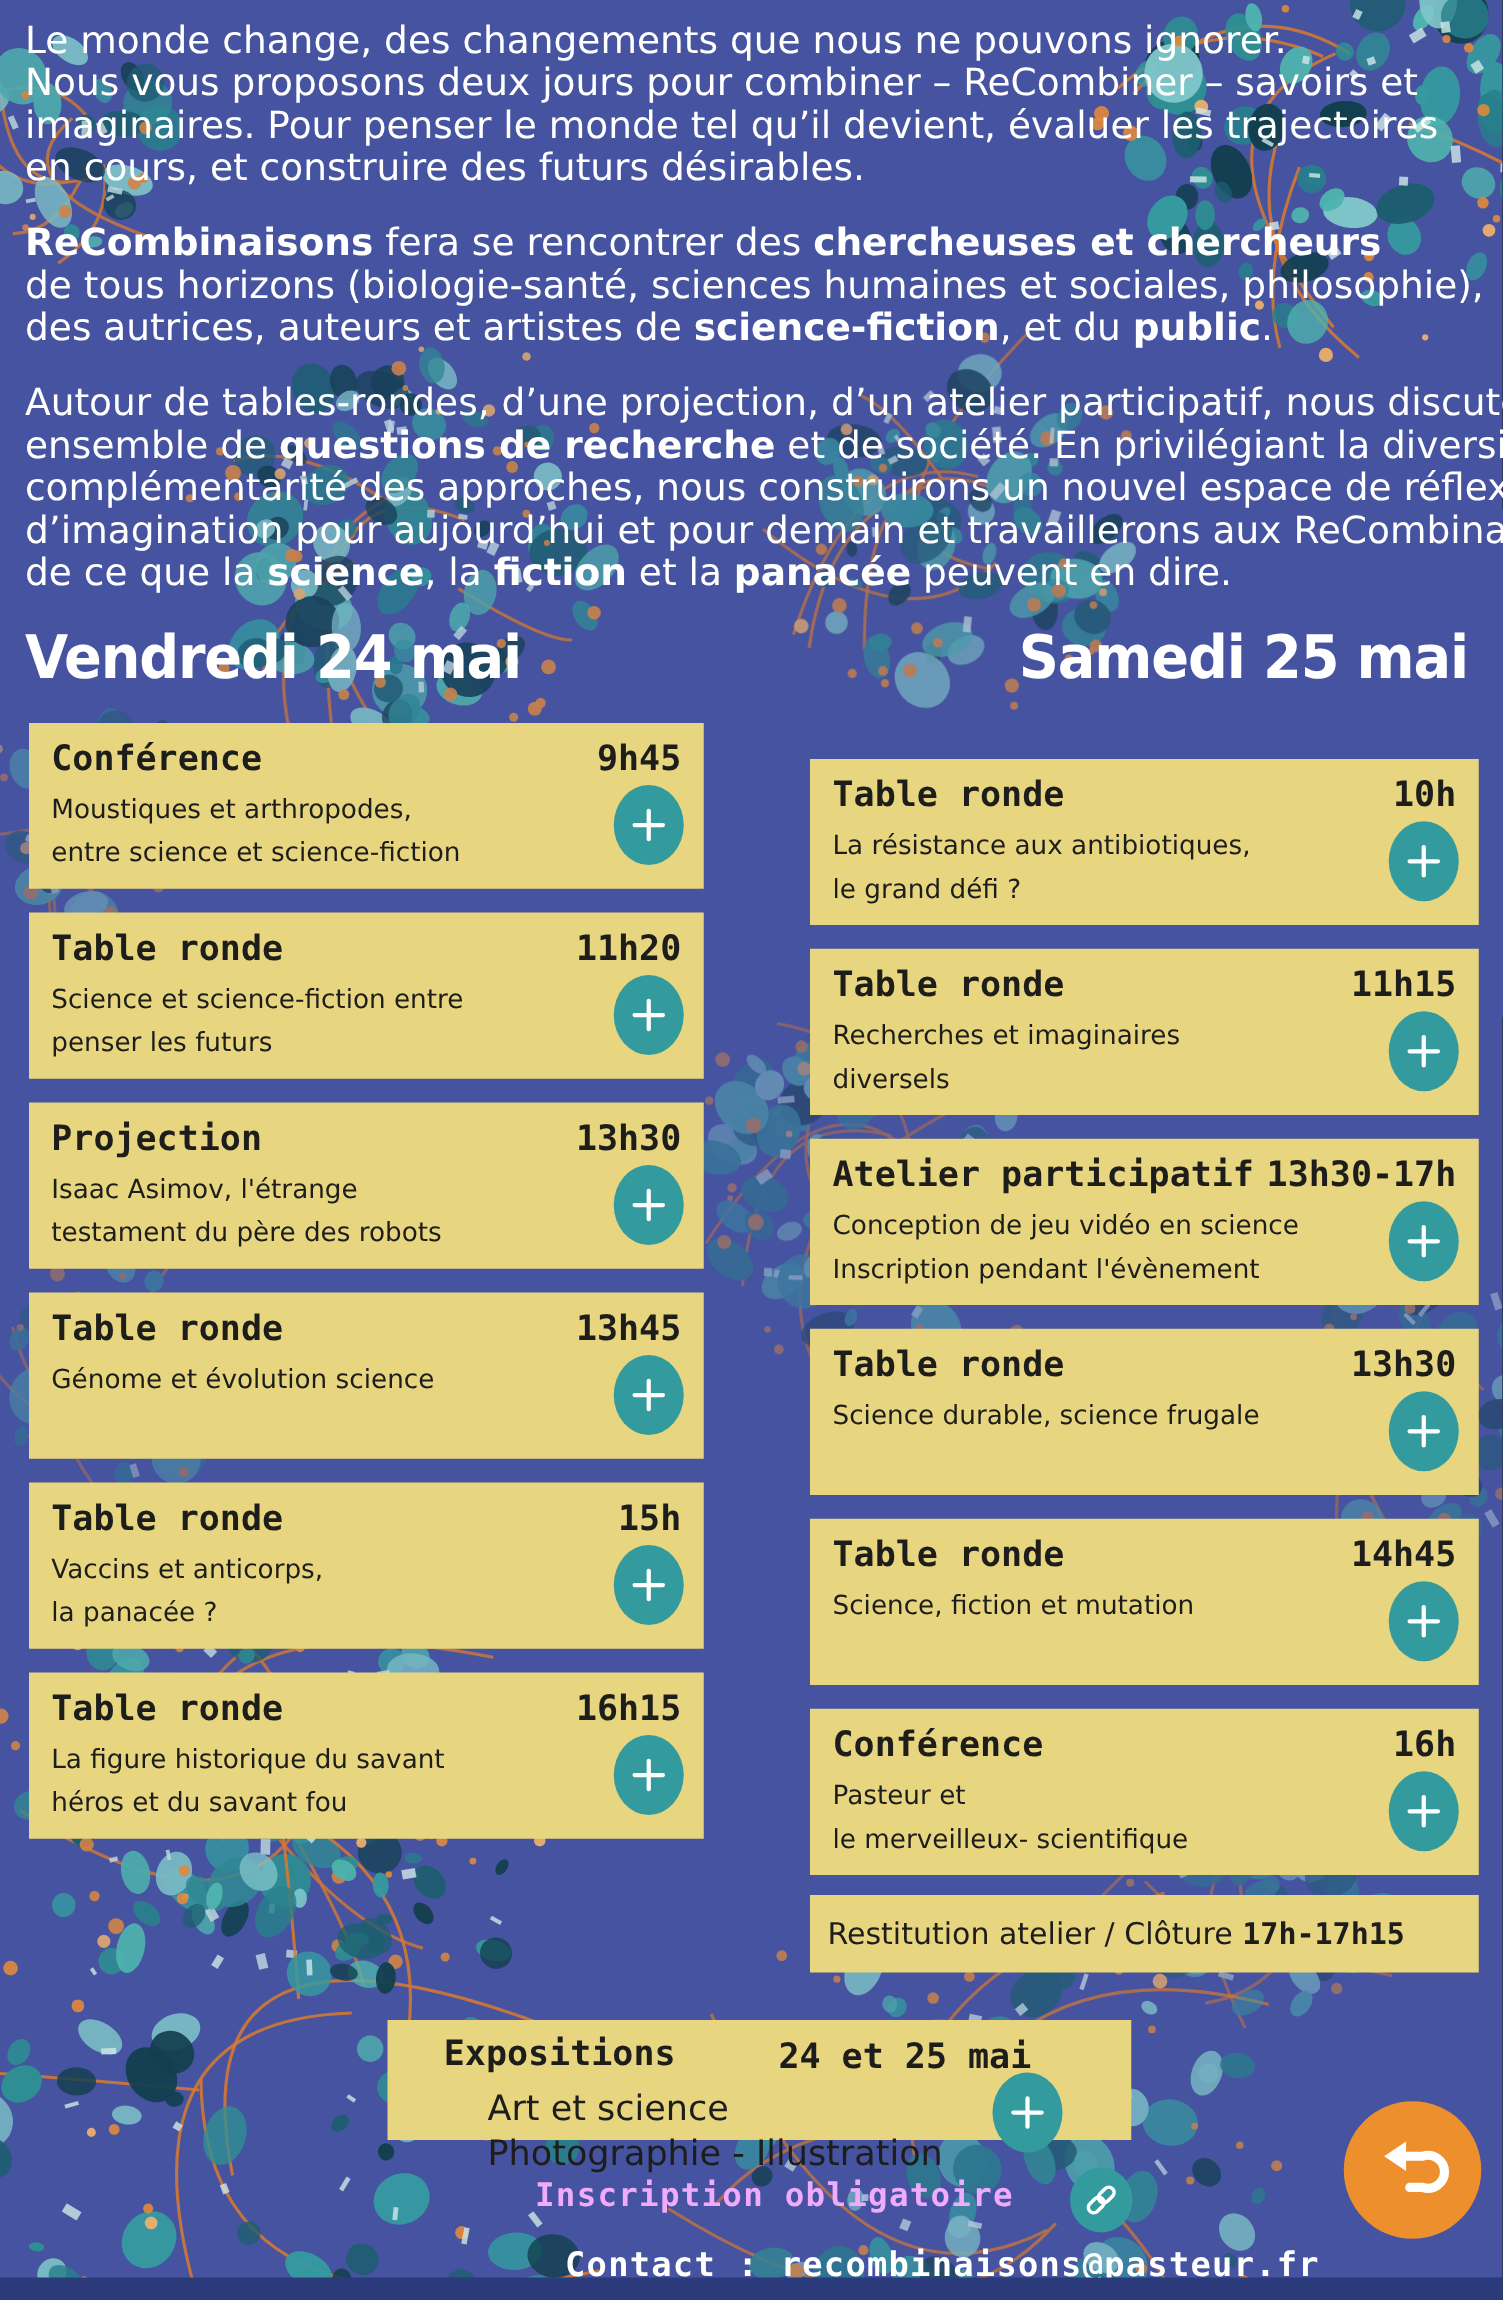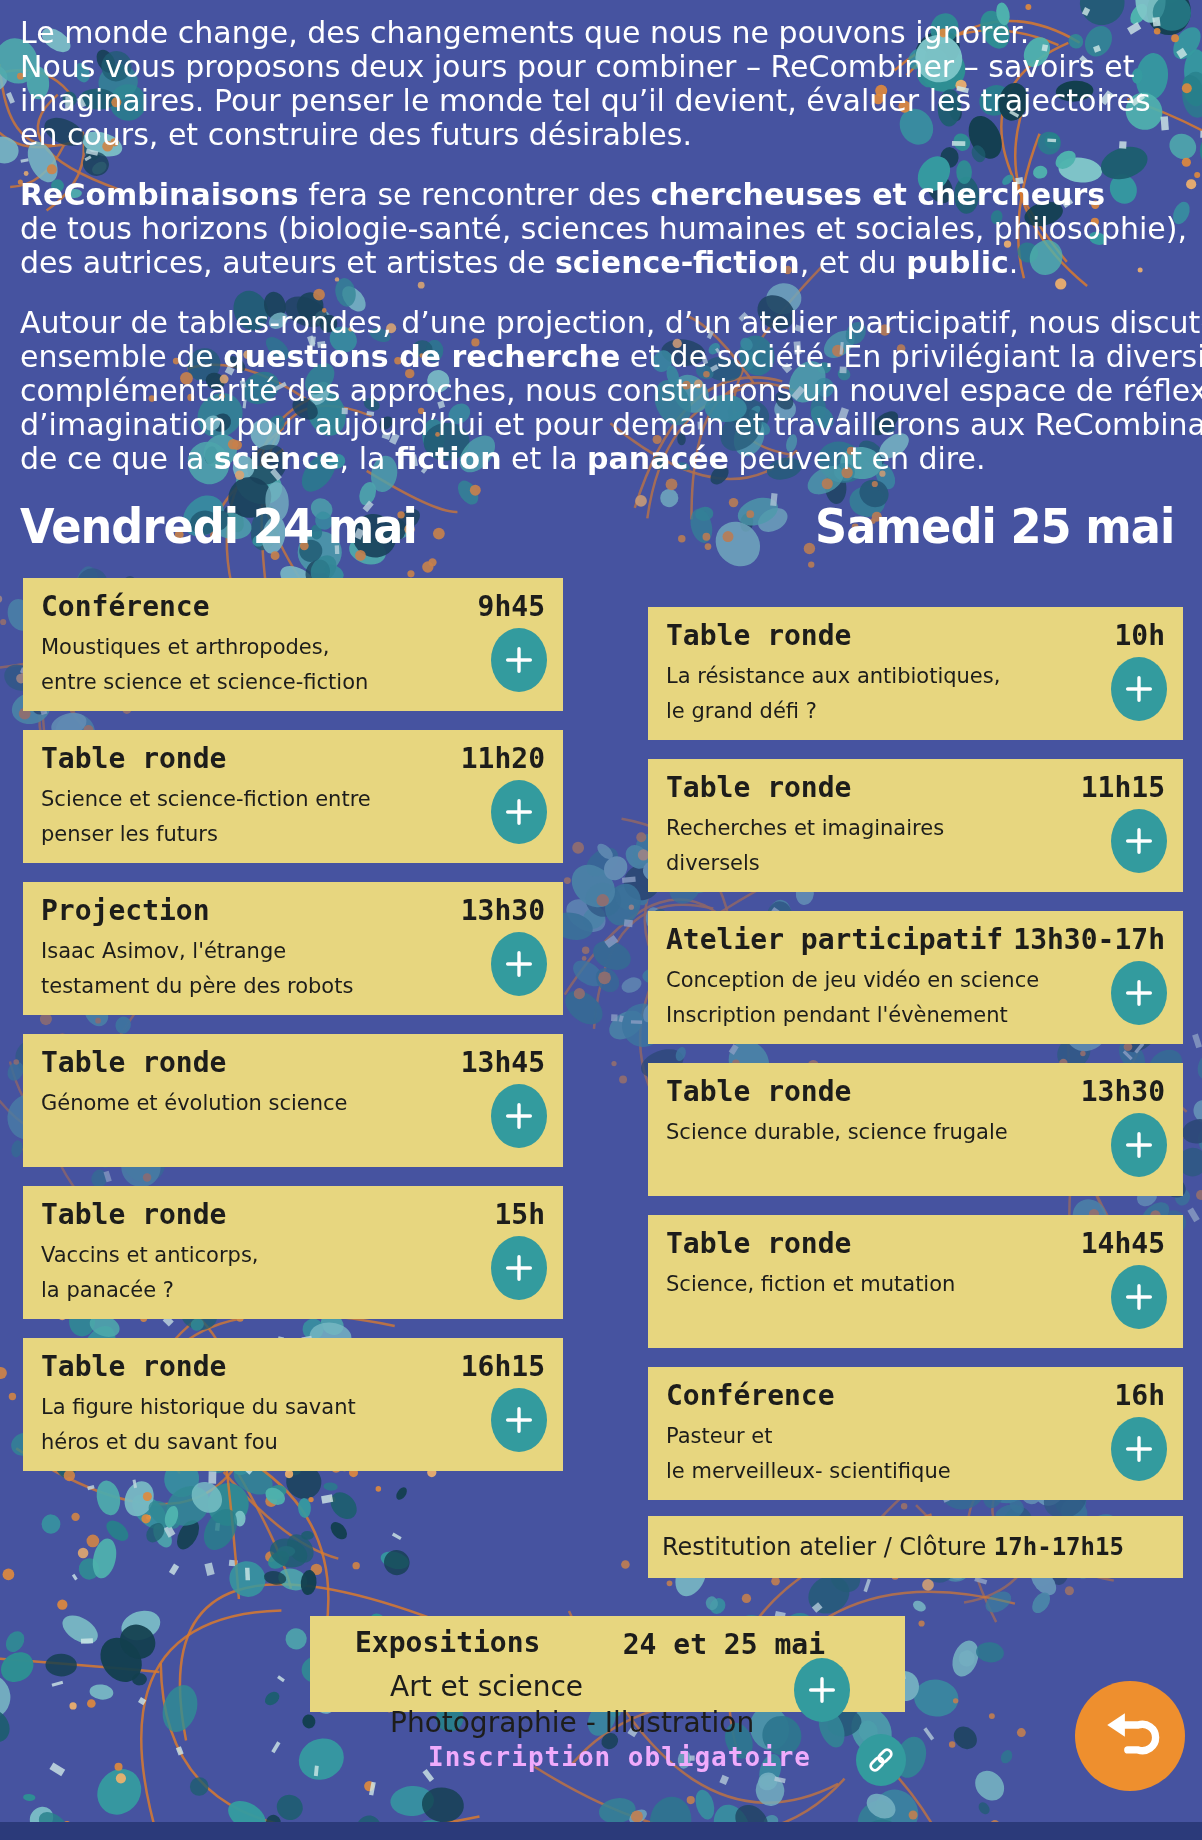--- a/index.html
+++ b/index.html
@@ -1475,20 +1475,21 @@
 
   <button class="layer link-btn">
     <svg width="34" height="34" viewBox="0 0 48 48">
       <g transform="rotate(-45 24 24)" stroke="#fff" stroke-width="4" fill="none">
         <rect x="6" y="18" width="20" height="12" rx="6"></rect>
         <rect x="22" y="18" width="20" height="12" rx="6"></rect>
       </g>
     </svg>
   </button>
 
+  <div class="layer footer-contact">Contact : recombinaisons@pasteur.fr</div>
 
   <button class="layer back-btn">
     <svg width="66" height="66" viewBox="0 0 90 90">
       <path d="M34 30 H56 A18 18 0 1 1 56 64 H42" fill="none" stroke="#fff" stroke-width="10" stroke-linecap="round"></path>
       <path d="M38 14 L14 30 L38 46 Z" fill="#fff"></path>
     </svg>
   </button>
 
   <div class="layer bottom-bar"></div>
 </div>

